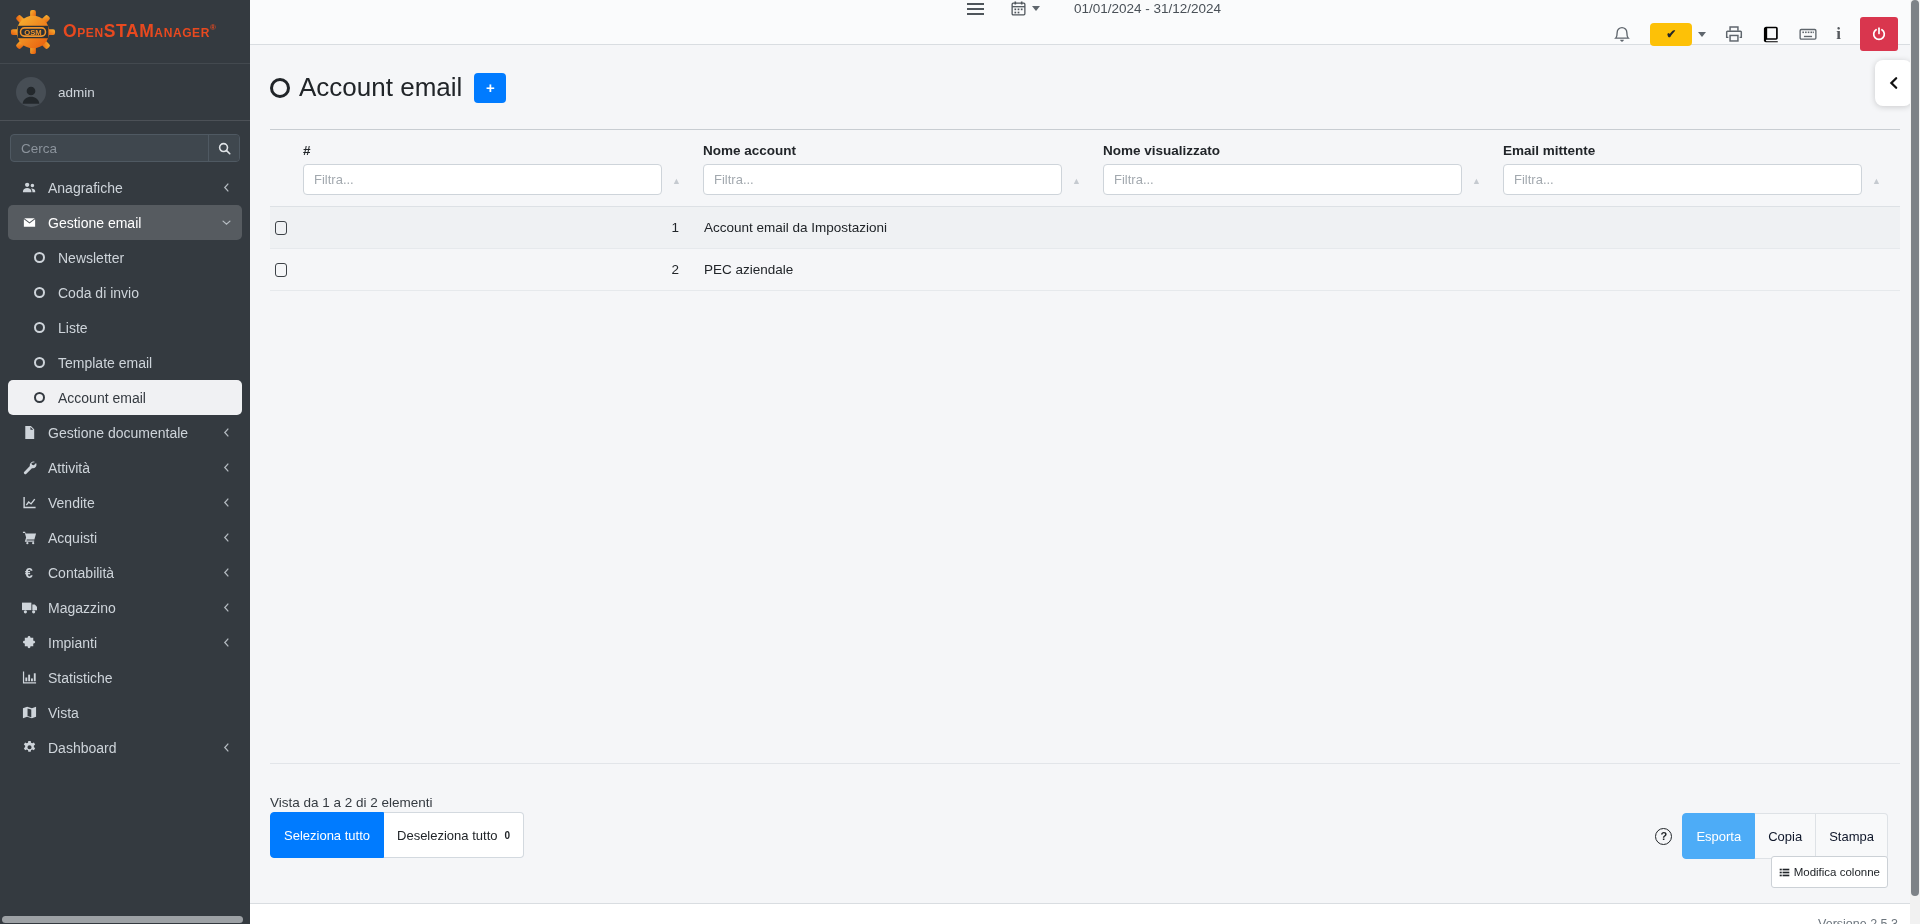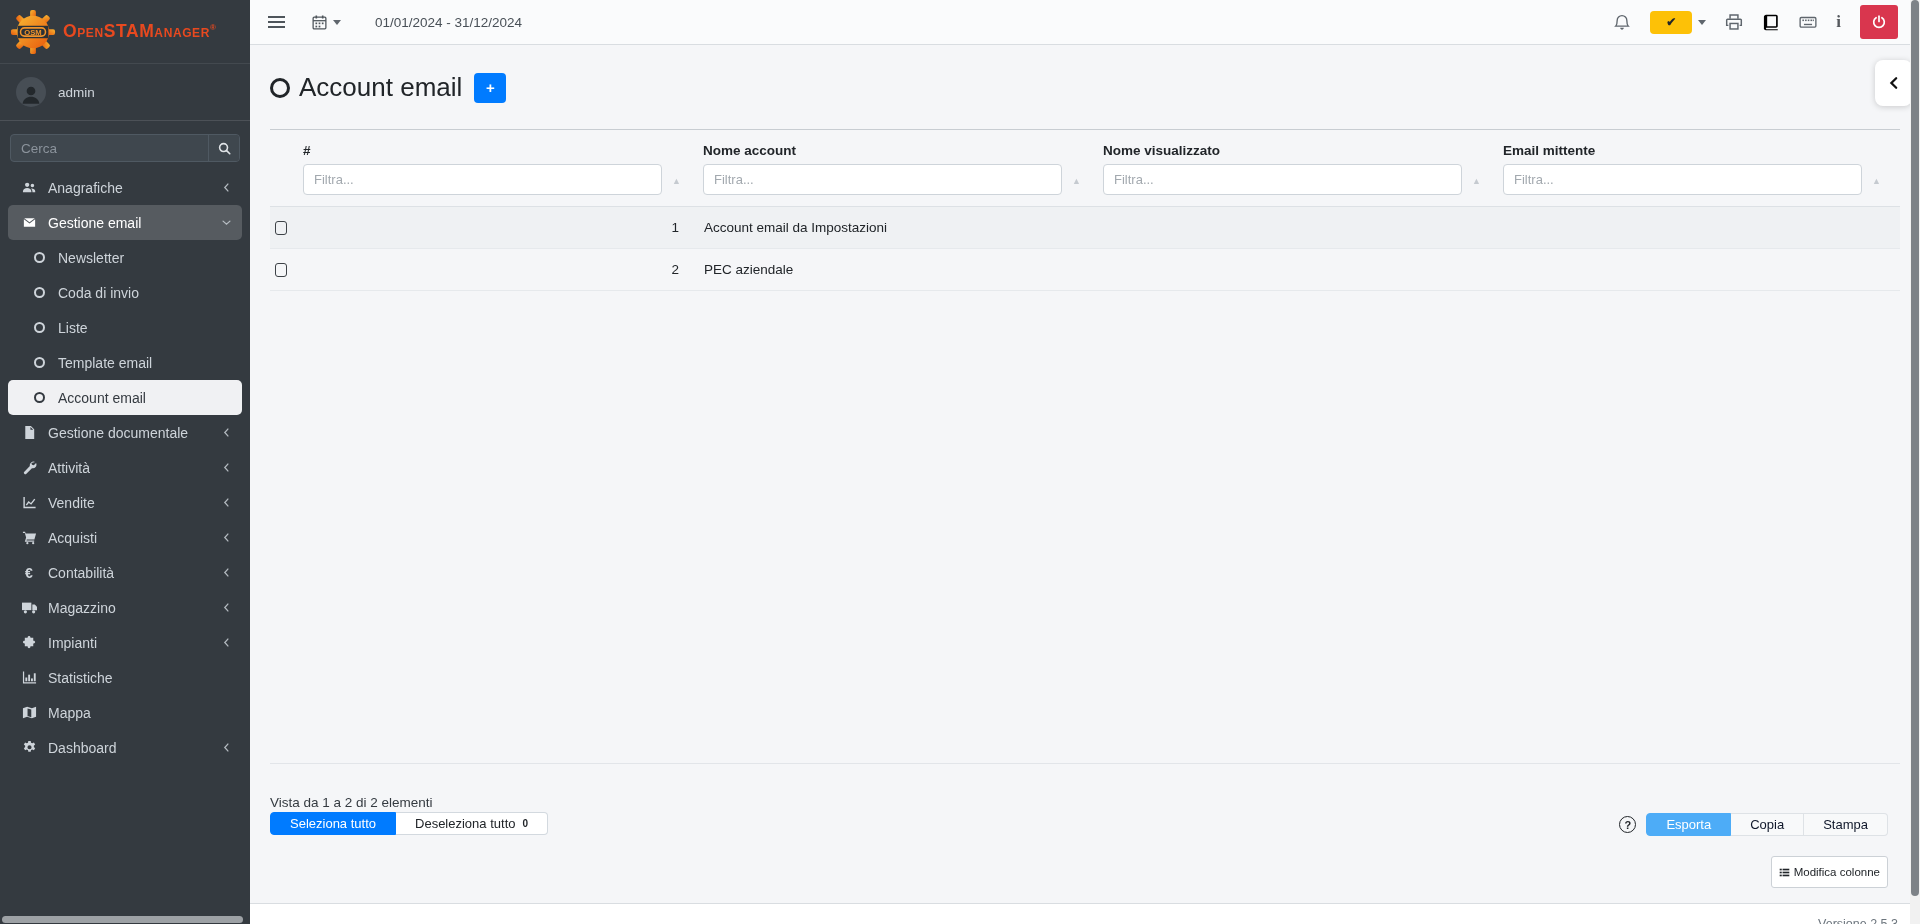--- a/index.html
+++ b/index.html
@@ -30,21 +30,21 @@
   .chev svg { width:11px; height:11px; stroke:#b4bac0; }
   .mi.parent-active { background:rgba(255,255,255,.17); color:#fff; }
   .mi.parent-active .chev { transform:rotate(-90deg); }
   .mi.sub { padding-left:20px; }
   .ring { width:11px; height:11px; border:2px solid currentColor; border-radius:50%; }
   .mi.sub-active { background:#f0f1f3; color:#343a40; }
   .euro-ic { font-size:14px; font-weight:bold; line-height:1; }
   .side-hscroll { position:absolute; left:2px; bottom:1px; width:241px; height:7px; border-radius:4px; background:#9da1a5; }
 
   
-  .topbar { position:absolute; left:250px; right:0; top:0; height:45px; background:#fafbfc; border-bottom:1px solid #d9dde1; display:flex; align-items:center; z-index:4; }
+  .topbar { position:absolute; left:250px; right:0; top:0; height:45px; background:#fafbfc; border-bottom:1px solid #d9dde1; display:flex; align-items:center; z-index:4;flex-direction:column; }
   .tb-left { display:flex; align-items:center; gap:26px; padding-left:18px; color:#4e555b; }
   .hamburger { display:flex; flex-direction:column; gap:3px; cursor:pointer; }
   .hamburger span { width:17px; height:2px; background:#4e555b; }
   .cal-group { display:flex; align-items:center; gap:5px; cursor:pointer; }
   .caret { width:0; height:0; border-left:4px solid transparent; border-right:4px solid transparent; border-top:5px solid #5f666d; }
   .date-range { font-size:13.5px; color:#495057; margin-left:8px; }
   .tb-right { margin-left:auto; display:flex; align-items:center; gap:19px; padding-right:22px; }
   .tbi { color:#5f666d; display:flex; align-items:center; cursor:pointer; }
   .tbi svg { width:18px; height:18px; }
   .check-btn { background:#fdc107; border-radius:4px; width:42px; height:23px; display:flex; align-items:center; justify-content:center; font-size:12px; color:#212529; font-weight:bold; cursor:pointer; }
@@ -72,21 +72,21 @@
   .trow { height:42px; align-items:center; border-bottom:1px solid #e6e9ec; font-size:13.5px; color:#212529; }
   .trow.striped { background:#eff1f3; }
   .cb-cell { display:flex; align-items:center; padding-left:5px; }
   .cb { width:12px; height:14px; border:1.6px solid #3d4247; border-radius:3px; background:transparent; cursor:pointer; }
   .num-cell { text-align:right; padding-right:21px; }
   .txt-cell { padding-left:4px; }
   .table-bottom-line { margin:0 20px; height:473px; border-bottom:1px solid #e2e5e9; }
 
   .summary { position:absolute; left:20px; top:750px; font-size:13.5px; color:#343a40; }
   .sel-group { position:absolute; left:20px; top:767px; display:flex; }
-  .btn { font-family:inherit; font-size:13px; height:23px; padding:0 19px; cursor:pointer; display:flex; align-items:center; }
+  .btn { font-family:inherit; font-size:13px; height:46px; padding:0 13px; cursor:pointer; display:flex; align-items:center; }
   .btn-select { background:#007bff; color:#fff; border:1px solid #007bff; border-radius:4px 0 0 4px; }
   .btn-deselect { background:#fff; color:#212529; border:1px solid #d3d9df; border-left:0; border-radius:0 4px 4px 0; gap:7px; }
   .btn-deselect .count { font-size:10px; font-weight:bold; }
   .right-tools { position:absolute; right:32px; top:768px; display:flex; align-items:center; }
   .q-icon { width:17px; height:17px; border:1.6px solid #212529; border-radius:50%; font-size:11px; font-weight:bold; color:#212529; display:flex; align-items:center; justify-content:center; margin-right:10px; cursor:pointer; }
   .btn-esporta { background:#4dacf7; color:#fff; border:1px solid #4dacf7; border-radius:4px 0 0 4px; }
   .btn-gray { background:#f8f9fa; color:#0f172a; border:1px solid #dee2e6; border-left:0; }
   .btn-stampa { border-radius:0 4px 4px 0; }
   .mod-cols { position:absolute; right:32px; top:811px; height:32px; background:#fff; border:1px solid #ccd1d6; border-radius:3px; font-size:11.5px; color:#212529; display:flex; align-items:center; gap:4px; padding:0 7px; cursor:pointer; }
   .mod-cols svg { width:11px; height:11px; fill:#212529; }
@@ -313,21 +313,21 @@
             </svg>
           </span>
         <span class="mil">Statistiche</span>
       </a>
       <a class="mi">
         <span class="mic">
             <svg viewBox="0 0 16 16">
               <path d="M1 3.4L5.5 1.9l5 1.5L15 1.9v10.7l-4.5 1.5-5-1.5L1 14.1zm4.9.2v8.2l4 1.2V4.8z"></path>
             </svg>
           </span>
-        <span class="mil">Mappa</span>
+        <span class="mil">Vista</span>
       </a>
       <a class="mi">
         <span class="mic">
             <svg viewBox="0 0 16 16">
               <path fill-rule="evenodd" d="M6.7 1h2.6l.3 1.8c.5.1 1 .3 1.4.6l1.7-.8 1.3 2.2-1.4 1.2c.1.5.1 1 0 1.5l1.4 1.2-1.3 2.2-1.7-.8c-.4.3-.9.5-1.4.6l-.3 1.8H6.7l-.3-1.8c-.5-.1-1-.3-1.4-.6l-1.7.8L2 8.7l1.4-1.2c-.1-.5-.1-1 0-1.5L2 4.8l1.3-2.2 1.7.8c.4-.3.9-.5 1.4-.6zM8 9.9a2.2 2.2 0 1 0 0-4.4 2.2 2.2 0 0 0 0 4.4z"></path>
             </svg>
           </span>
         <span class="mil">Dashboard</span>
         <span class="chev">
             <svg viewBox="0 0 16 16" fill="none">

